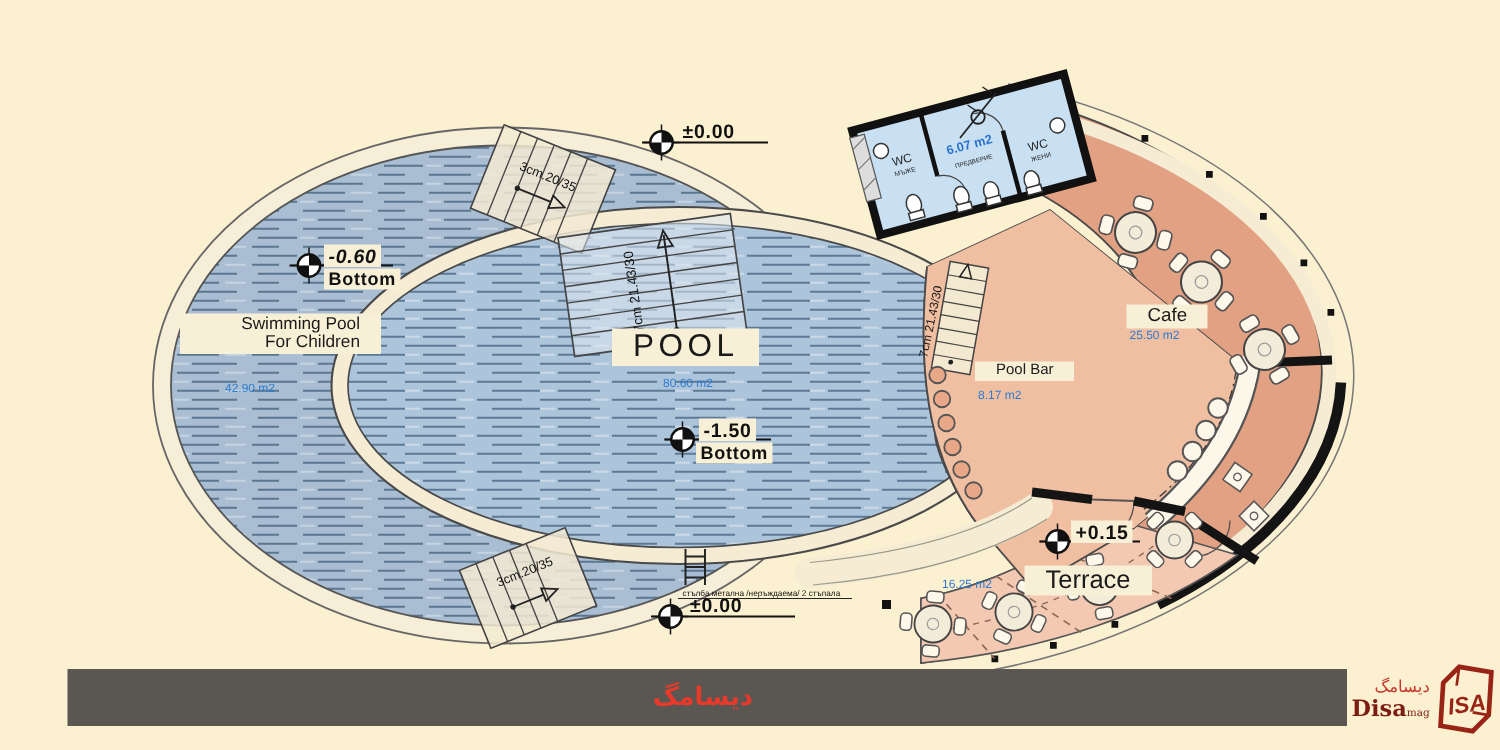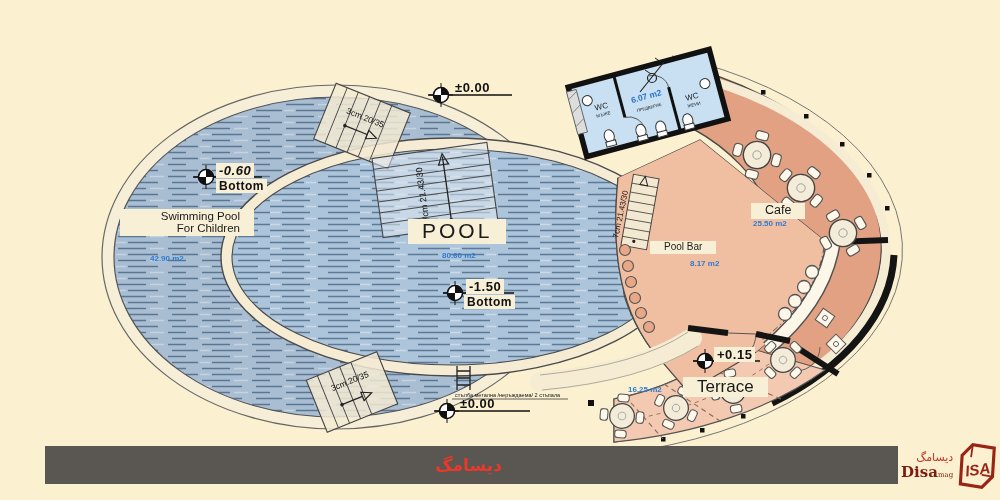--- a/index.html
+++ b/index.html
@@ -1,20 +1,20 @@
 <!DOCTYPE html>
 <html><head>
 <meta charset="utf-8">
 <style>
   html,body{margin:0;padding:0;}
   .stage{position:relative;width:1000px;height:500px;background:#fbf0d0;overflow:hidden;
          font-family:"Liberation Sans",sans-serif;}
   .plan-svg{position:absolute;left:0;top:0;}
   .lbl{position:absolute;background:#f8efd7;color:#1a1a1a;text-align:right;line-height:1.08;padding:1px 14px;white-space:nowrap;}
-  .area{position:absolute;color:#2f7cd0;font-weight:bold;font-size:8px;white-space:nowrap;background:transparent;}
+  .area{position:absolute;color:#2f7cd0;font-weight:normal;font-size:8px;white-space:nowrap;background:transparent;}
   .lvl-num{position:absolute;font-weight:bold;font-size:13px;color:#111;white-space:nowrap;letter-spacing:.5px;}
   .boxed{background:#f8efd7;padding:0 3px;}
   .banner{position:absolute;left:45px;top:446px;width:853px;height:38px;background:#5a5752;
           display:flex;align-items:center;justify-content:center;direction:rtl;
           font-family:"DejaVu Sans",sans-serif;font-size:17px;color:#f3f2ee;}
   .banner .hl{color:#e8392b;margin-right:6px;font-weight:bold;}
   .logo{position:absolute;left:901px;top:434px;width:97px;height:64px;display:flex;align-items:center;justify-content:flex-end;gap:2px;}
   .logo .txt{display:flex;flex-direction:column;align-items:flex-end;line-height:1;}
   .logo .fa{font-family:"DejaVu Sans",sans-serif;font-size:11px;color:#c8362a;margin-bottom:2px;}
   .logo .en{font-family:"DejaVu Serif",serif;font-size:15px;font-weight:bold;color:#7c1d12;}
@@ -256,21 +256,21 @@
 <div class="lbl" style="left:120px;top:209px;font-size:11.5px;width:106px;">
   <div>Swimming Pool</div>
   <div>For Children</div>
 </div>
 <div class="area" style="left:150px;top:254px;">42.90 m2</div>
 
 <div class="lbl" style="left:751px;top:203px;font-size:12.5px;">Cafe</div>
 <div class="area" style="left:753px;top:219px;">25.50 m2</div>
 
 <div class="lbl" style="left:650px;top:241px;font-size:10px;">Pool Bar</div>
-<div class="area" style="left:690px;top:259px;">8.17 m2</div>
+<div class="area" style="left:652px;top:259px;">8.17 m2</div>
 
 <div class="lbl" style="left:683px;top:377px;font-size:17px;">Terrace</div>
 <div class="area" style="left:628px;top:385px;">16.25 m2</div>
 
 <div class="lvl-num" style="left:455px;top:80px;">±0.00</div>
 <div class="lvl-num boxed" style="left:216px;top:163px;font-style:italic;">-0.60</div>
 <div class="lvl-num boxed" style="left:216px;top:179px;font-size:12px;">Bottom</div>
 <div class="lvl-num boxed" style="left:466px;top:279px;">-1.50</div>
 <div class="lvl-num boxed" style="left:464px;top:295px;font-size:12px;">Bottom</div>
 <div class="lvl-num" style="left:460px;top:396px;">±0.00</div>

